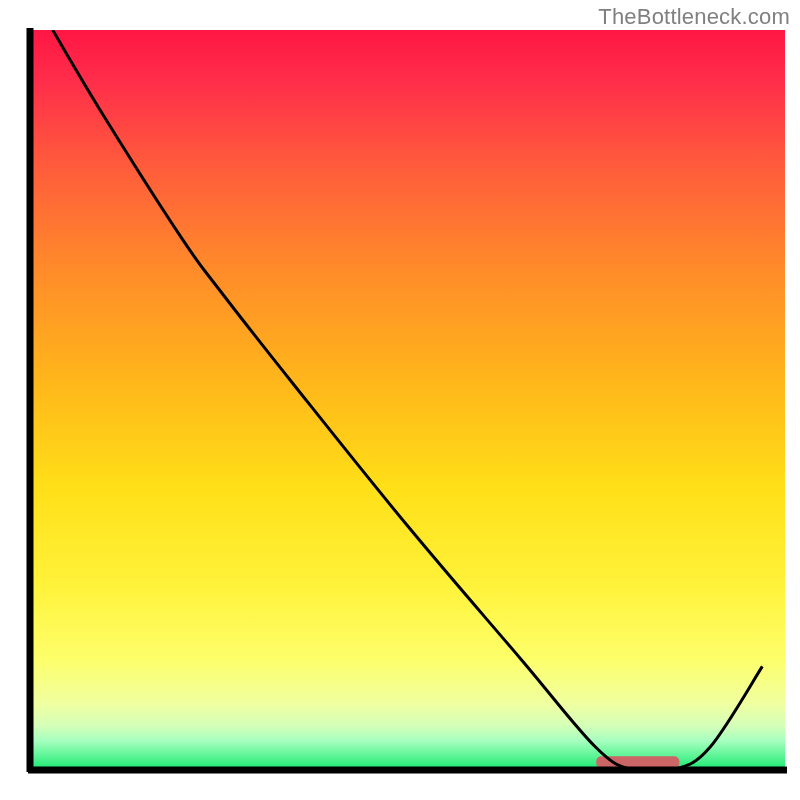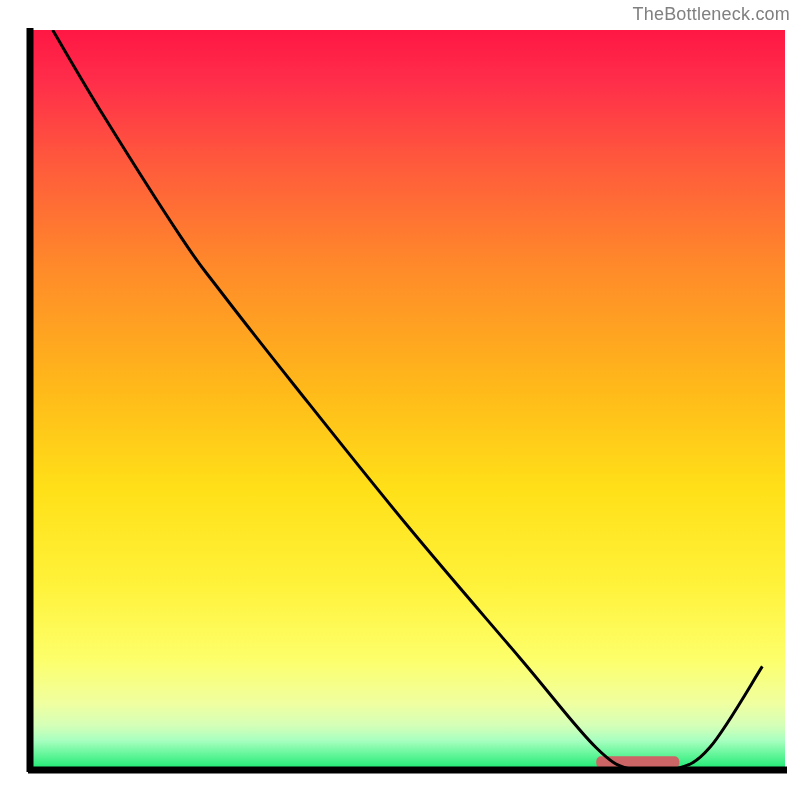--- a/index.html
+++ b/index.html
@@ -14,21 +14,21 @@
   #container {
     position: relative;
     width: 800px;
     height: 800px;
   }
   #watermark {
     position: absolute;
     top: 4px;
     right: 10px;
     color: #808080;
-    font-size: 18px;
+    font-size: 22px;
     font-weight: 500;
     letter-spacing: 0.2px;
   }
   svg {
     position: absolute;
     top: 0;
     left: 0;
   }
 </style>
 </head>

